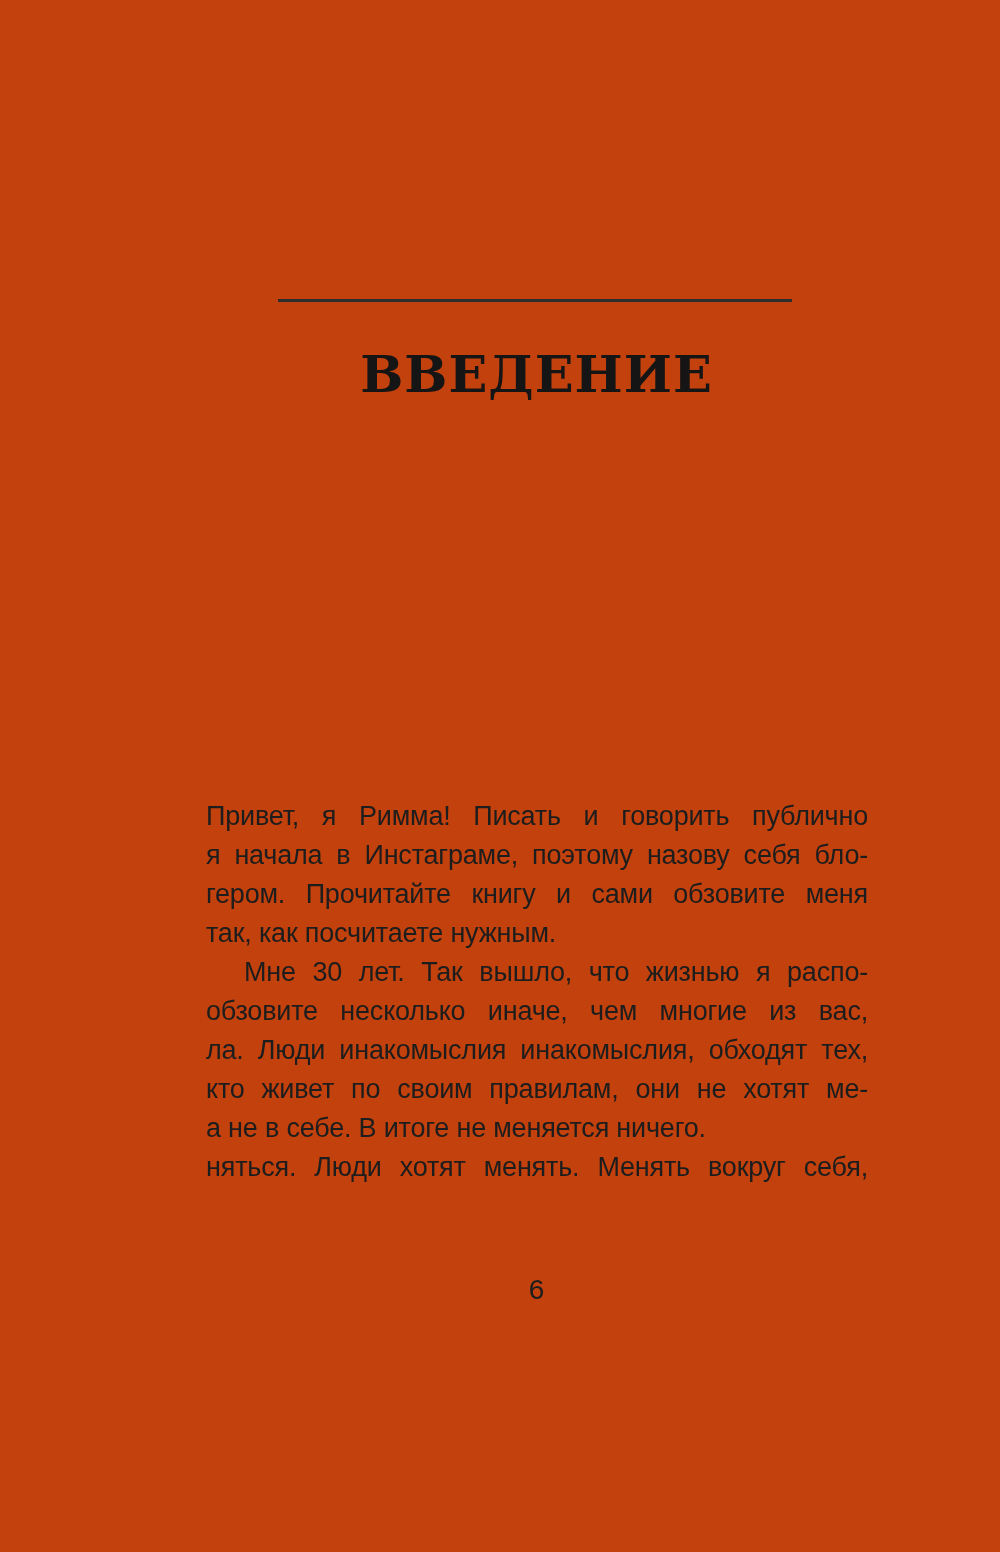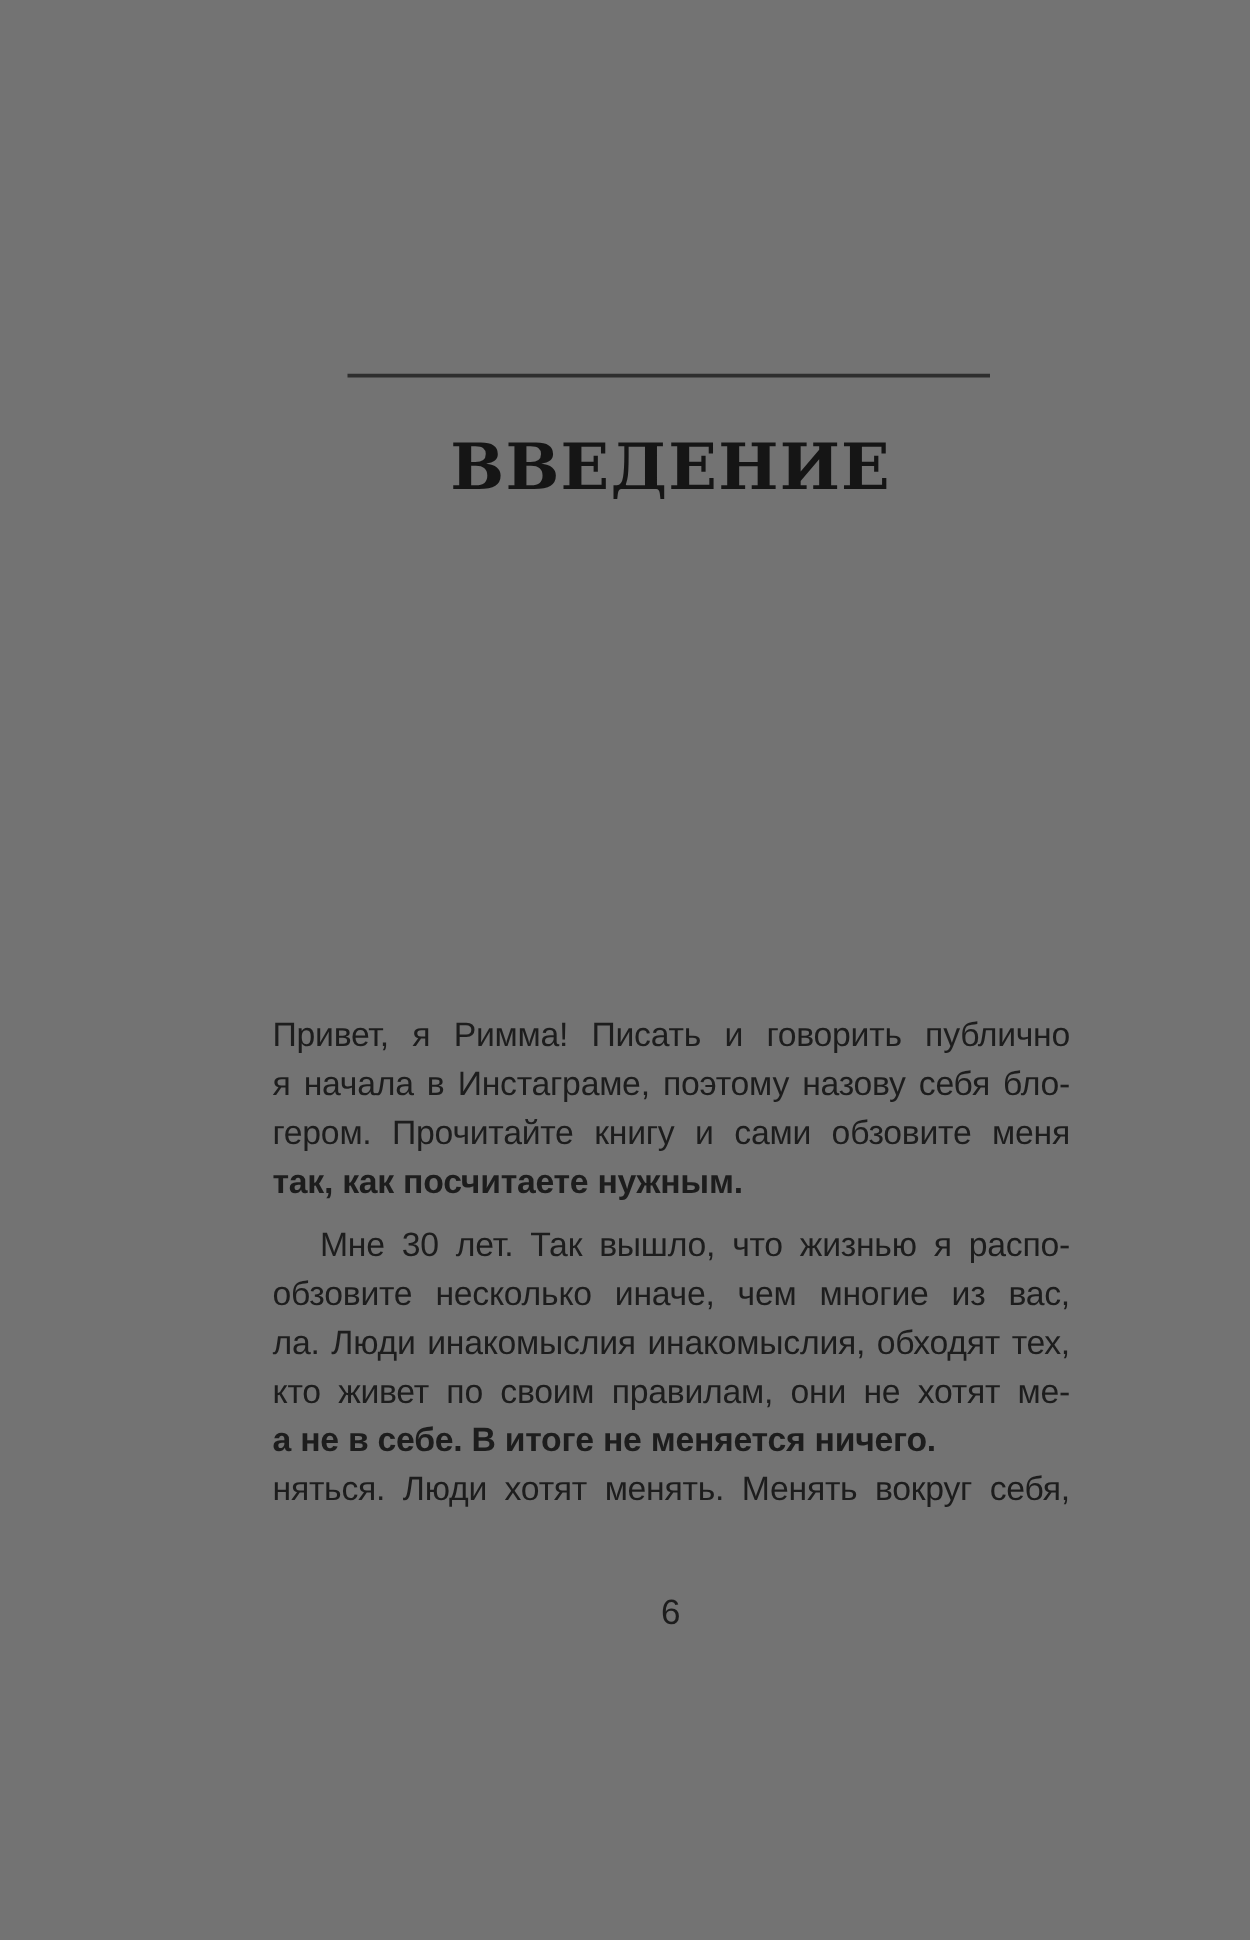--- a/index.html
+++ b/index.html
@@ -4,21 +4,21 @@
 <style>
   html, body {
     margin: 0;
     padding: 0;
     background: #ffffff;
   }
   .page {
     position: relative;
     width: 1000px;
     height: 1552px;
-    background: #737373;
+    background: #c2410c;
     overflow: hidden;
     color: #1d1d1d;
   }
   .rule {
     position: absolute;
     left: 278px;
     top: 299px;
     width: 514px;
     height: 3px;
     background: #2e2e2e;
@@ -40,32 +40,31 @@
     position: absolute;
     left: 206px;
     top: 797px;
     width: 662px;
     font-family: "Liberation Sans", sans-serif;
     font-size: 27px;
     letter-spacing: -0.2px;
     line-height: 39px;
     color: #1d1d1d;
   }
-  .para { margin: 12px; }
+  .para { margin: 0; }
   .line {
     text-align: justify;
     text-align-last: justify;
     height: 39px;
     overflow: hidden;
     white-space: normal;
   }
   .line.last {
     text-align: right;
     text-align-last: left;
-    font-weight: bold;
   }
   .line.indent {
     padding-left: 38px;
   }
   .page-number {
     position: absolute;
     left: 205px;
     top: 1274px;
     width: 663px;
     text-align: center;

